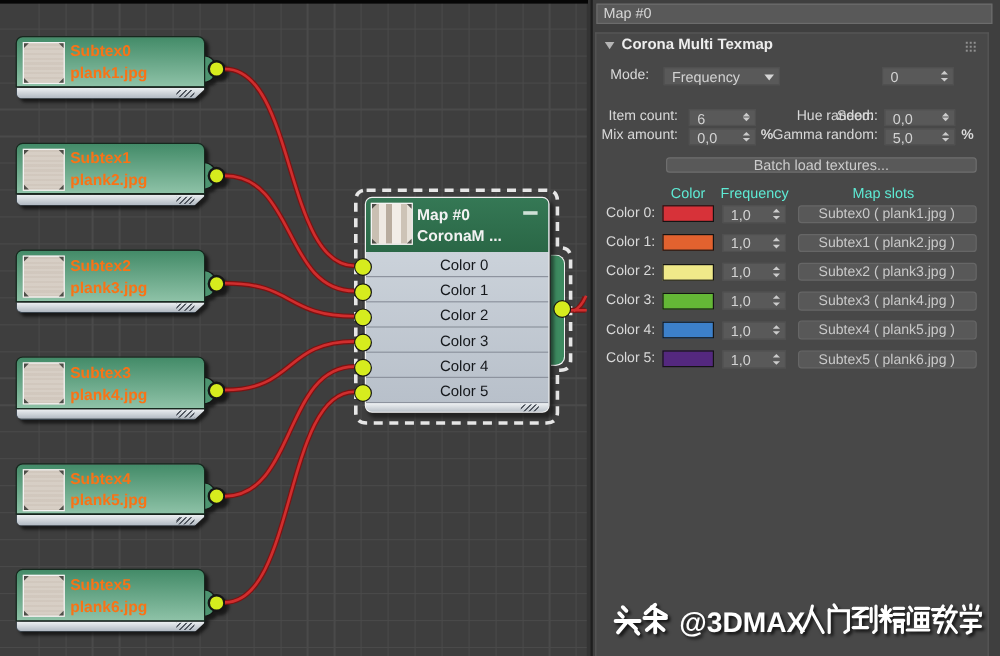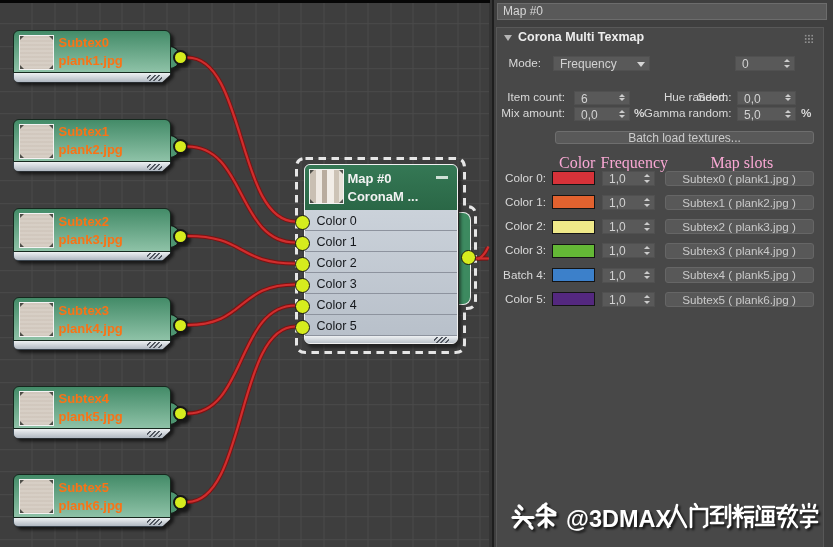--- a/index.html
+++ b/index.html
@@ -54,21 +54,21 @@
     background:linear-gradient(#357855, #2a6746); }
   #cthumb { position:absolute; left:4px; top:4px; width:35px; height:35px;
     background:#d9d0c7; border:1.5px solid #f3f3f3;
     background-image:linear-gradient(to right, #c9bfb2 0 6px, #efe9e2 6px 12px, #b9ac9e 12px 17px, #f2ede7 17px 24px, #cdc3b6 24px 29px, #e8e2d9 29px 32px); }
   .ctext { position:absolute; left:43px; top:4.5px; font-size:13px; font-weight:bold;
     color:#f2f2f2; line-height:18.4px; white-space:nowrap; }
   #cminus { position:absolute; right:9px; top:11px; width:12px; height:2.5px; background:#cfe0d6; }
   #crows { position:absolute; left:0; top:44.5px; width:100%; height:126px;
     background:linear-gradient(#cbd2da, #b8c0ca); }
   .crow { position:absolute; left:0; width:100%; height:21px; border-bottom:1px solid #8d939e;
-    font-size:12.5px; color:#15181c; line-height:15px; padding-top:4.5px; padding-left:12px; }
+    font-size:12.5px; color:#15181c; line-height:15px; padding-top:4.5px; padding-left:12px;text-align:center; }
   #cfoot { position:absolute; left:0; top:170.5px; width:100%; height:9.5px;
     background:linear-gradient(#eef1f3, #aeb6bf); }
   .indot { position:absolute; left:294.5px; width:15px; height:15px; border-radius:50%;
     background:#d6ec1e; border:1.8px solid #161616; z-index:12; }
   #otab { position:absolute; left:459px; top:211.5px; width:11.5px; height:93px;
     background:#3d8a60; border:1.5px solid #f0f0f0; border-left:none;
     border-radius:0 8px 8px 0; z-index:9; }
   #odot { position:absolute; left:461px; top:250px; width:15px; height:15px; border-radius:50%;
     background:#d6ec1e; border:1.9px solid #161616; z-index:12; }
 
@@ -87,21 +87,21 @@
   .up, .dn { position:absolute; left:0; width:0; height:0; border-style:solid; }
   .up { top:2.2px; border-width:0 3.2px 3.6px 3.2px; border-color:transparent transparent #cccccc transparent; }
   .dn { bottom:2.2px; border-width:3.6px 3.2px 0 3.2px; border-color:#cccccc transparent transparent transparent; }
   .swatch { position:absolute; width:43px; height:14px; border:1px solid #141414; }
   .slotbtn { position:absolute; left:167.5px; width:149px; height:15.5px;
     background:#585858; border:1px solid #666; border-radius:3px;
     color:#c9c9c9; font-size:11.7px; text-align:center; line-height:14px; white-space:nowrap; }
   #batch { position:absolute; left:58px; top:102.5px; width:259px; height:13.5px;
     background:#595959; border:1px solid #6e6e6e; border-radius:3px;
     color:#cccccc; font-size:12px; text-align:center; line-height:12px; }
-  .hdr { position:absolute; color:#f9a8d4; font-size:16px;font-family:Liberation Serif, serif; }
+  .hdr { position:absolute; color:#5eead4; font-size:12px; }
   #grip { position:absolute; right:9px; top:5.5px; width:10px; height:10px;
     background-image:radial-gradient(circle, #909090 0.9px, transparent 1.1px);
     background-size:3.3px 3.3px; }
   #rtri { position:absolute; left:7px; top:7px; width:0; height:0; border-style:solid;
     border-width:6px 4px 0 4px; border-color:#b5b5b5 transparent transparent transparent; }
   #rtitle { position:absolute; left:21px; top:2px; font-size:12.5px; font-weight:bold; color:#ededed; }
 </style>
 </head>
 <body>
 <div id="stage">
@@ -361,21 +361,21 @@
       <div class="swatch" style="left:54.5px; top:215.8px; background:#64b836;"></div>
       <div class="field" style="left:105px; top:215.3px; width:52.5px; height:15px;">
         <span class="fieldtxt">1,0</span>
           <span class="spin">
             <span class="up"></span>
             <span class="dn"></span>
           </span>
       </div>
       <div class="slotbtn" style="top:215.1px;">Subtex3 ( plank4.jpg )</div>
 
-      <div class="lab" style="right:277px; top:239.5px;">Batch 4:</div>
+      <div class="lab" style="right:277px; top:239.5px;">Color 4:</div>
       <div class="swatch" style="left:54.5px; top:240px; background:#3c80ca;"></div>
       <div class="field" style="left:105px; top:239.5px; width:52.5px; height:15px;">
         <span class="fieldtxt">1,0</span>
           <span class="spin">
             <span class="up"></span>
             <span class="dn"></span>
           </span>
       </div>
       <div class="slotbtn" style="top:239.3px;text-align:center;">Subtex4 ( plank5.jpg )</div>
 

